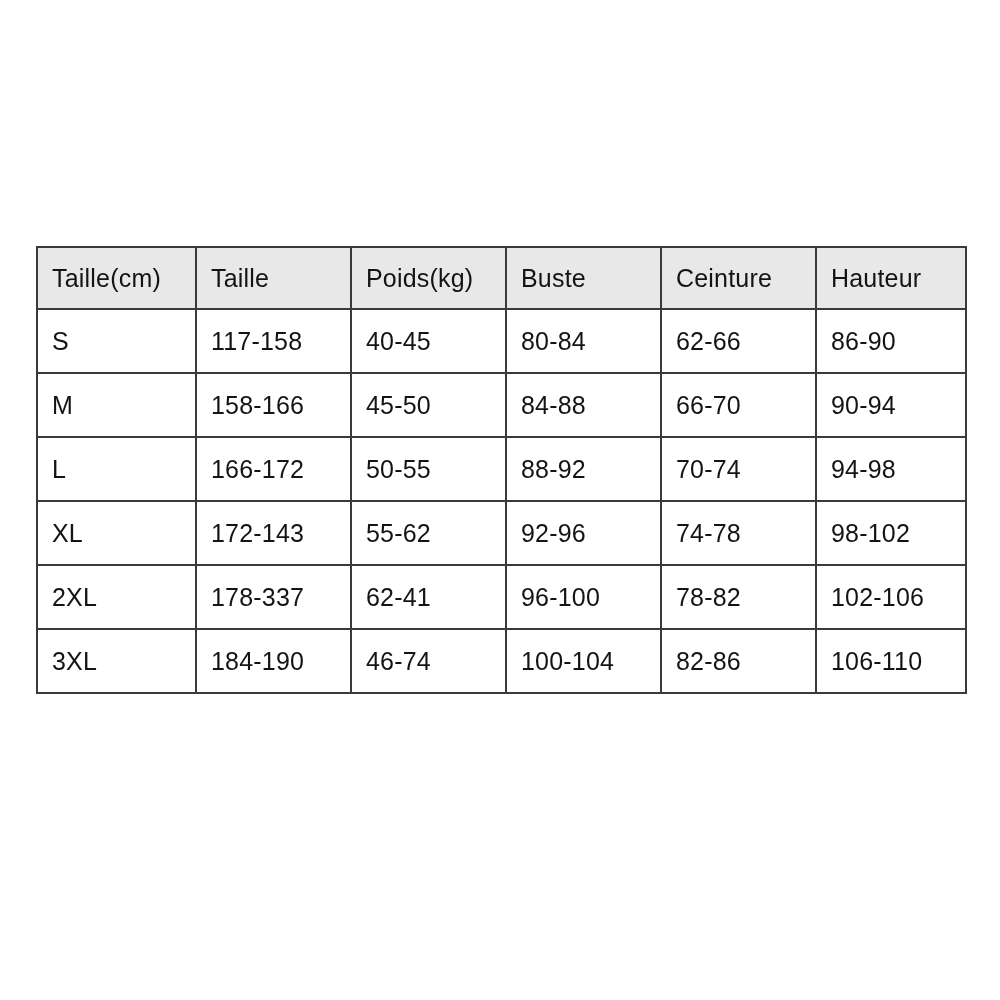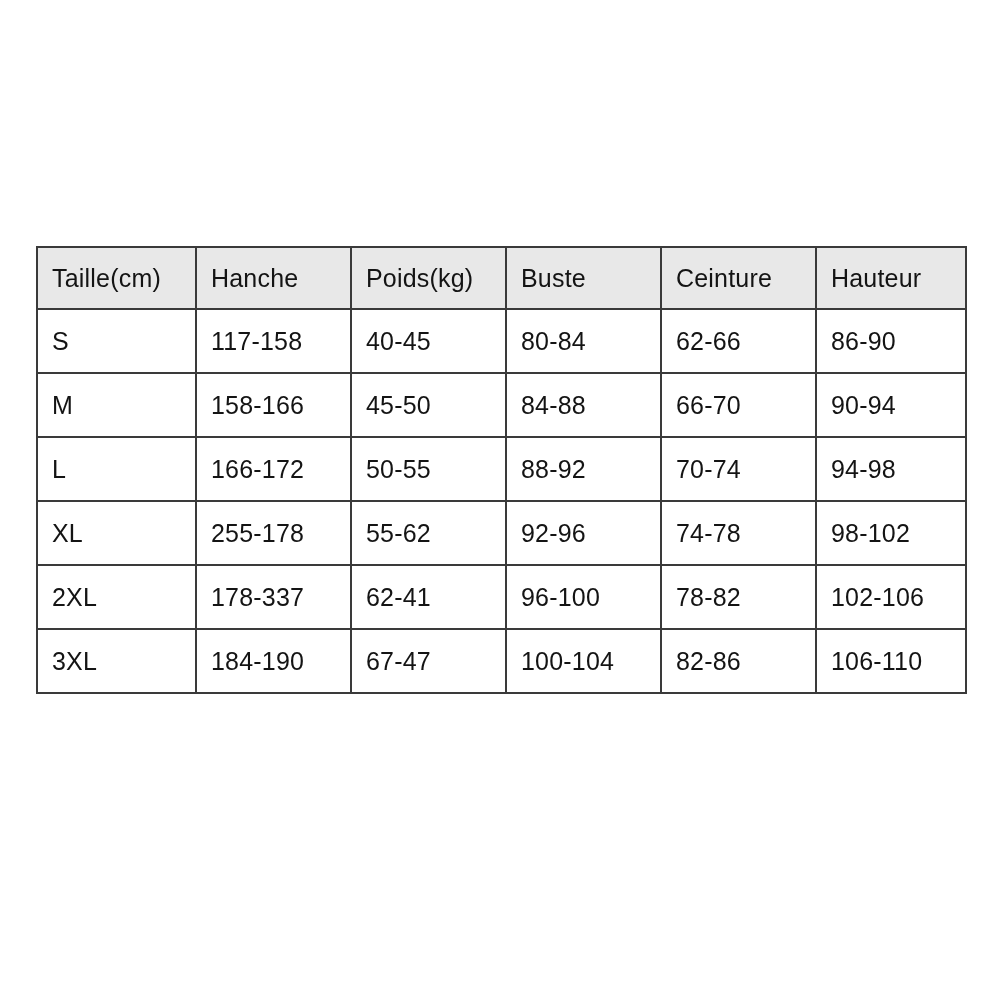--- a/index.html
+++ b/index.html
@@ -55,21 +55,21 @@
         <col style="width: 159px;">
         <col style="width: 155px;">
         <col style="width: 155px;">
         <col style="width: 155px;">
         <col style="width: 155px;">
         <col style="width: 150px;">
       </colgroup>
     <thead>
       <tr id="header-row">
           <th>Taille(cm)</th>
-          <th>Hanche</th>
+          <th>Taille</th>
           <th>Poids(kg)</th>
           <th>Buste</th>
           <th>Ceinture</th>
           <th>Hauteur</th>
         </tr>
     </thead>
     <tbody id="table-body">
         <tr>
           <td>S</td>
           <td>117-158</td>
@@ -89,37 +89,37 @@
         <tr>
           <td>L</td>
           <td>166-172</td>
           <td>50-55</td>
           <td>88-92</td>
           <td>70-74</td>
           <td>94-98</td>
         </tr>
         <tr>
           <td>XL</td>
-          <td>255-178</td>
+          <td>172-143</td>
           <td>55-62</td>
           <td>92-96</td>
           <td>74-78</td>
           <td>98-102</td>
         </tr>
         <tr>
           <td>2XL</td>
           <td>178-337</td>
           <td>62-41</td>
           <td>96-100</td>
           <td>78-82</td>
           <td>102-106</td>
         </tr>
         <tr>
           <td>3XL</td>
           <td>184-190</td>
-          <td>67-47</td>
+          <td>46-74</td>
           <td>100-104</td>
           <td>82-86</td>
           <td>106-110</td>
         </tr>
       </tbody>
   </table>
 </div>
 
 </body></html>

